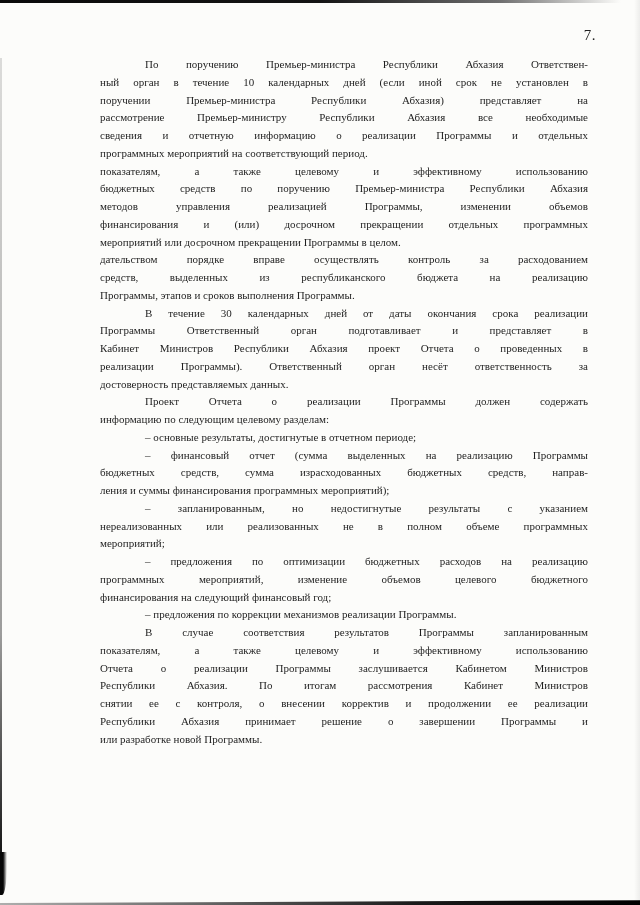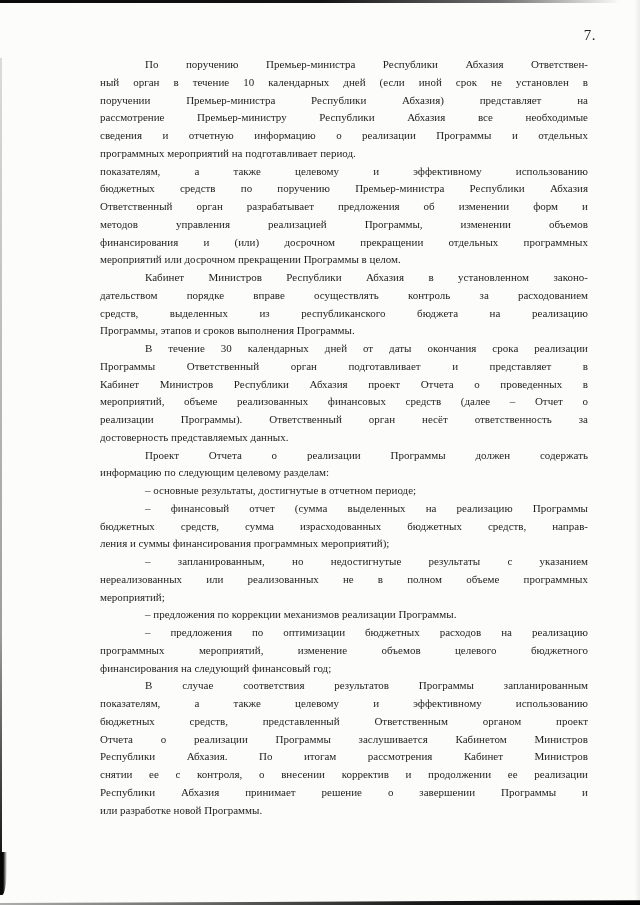--- a/index.html
+++ b/index.html
@@ -73,41 +73,38 @@
 
   <div class="page-number">7.</div>
 
   <div class="text-block">
       <div class="para">
         <div class="line first">По поручению Премьер-министра Республики Абхазия Ответствен-</div>
         <div class="line">ный орган в течение 10 календарных дней (если иной срок не установлен в</div>
         <div class="line">поручении Премьер-министра Республики Абхазия) представляет на</div>
         <div class="line">рассмотрение Премьер-министру Республики Абхазия все необходимые</div>
         <div class="line">сведения и отчетную информацию о реализации Программы и отдельных</div>
-        <div class="line last">программных мероприятий на подготавливает период.</div>
+        <div class="line last">программных мероприятий на соответствующий период.</div>
       </div>
       <div class="para">
         <div class="line">показателям, а также целевому и эффективному использованию</div>
         <div class="line">бюджетных средств по поручению Премьер-министра Республики Абхазия</div>
-        <div class="line">Ответственный орган разрабатывает предложения об изменении форм и</div>
         <div class="line">методов управления реализацией Программы, изменении объемов</div>
         <div class="line">финансирования и (или) досрочном прекращении отдельных программных</div>
         <div class="line last">мероприятий или досрочном прекращении Программы в целом.</div>
       </div>
       <div class="para">
-        <div class="line first">Кабинет Министров Республики Абхазия в установленном законо-</div>
         <div class="line">дательством порядке вправе осуществлять контроль за расходованием</div>
         <div class="line">средств, выделенных из республиканского бюджета на реализацию</div>
         <div class="line last">Программы, этапов и сроков выполнения Программы.</div>
       </div>
       <div class="para">
         <div class="line first">В течение 30 календарных дней от даты окончания срока реализации</div>
         <div class="line">Программы Ответственный орган подготавливает и представляет в</div>
         <div class="line">Кабинет Министров Республики Абхазия проект Отчета о проведенных в</div>
-        <div class="line">мероприятий, объеме реализованных финансовых средств (далее – Отчет о</div>
         <div class="line">реализации Программы). Ответственный орган несёт ответственность за</div>
         <div class="line last">достоверность представляемых данных.</div>
       </div>
       <div class="para">
         <div class="line first">Проект Отчета о реализации Программы должен содержать</div>
         <div class="line last">информацию по следующим целевому разделам:</div>
       </div>
       <div class="para">
         <div class="line first last">– основные результаты, достигнутые в отчетном периоде;</div>
       </div>
@@ -115,31 +112,30 @@
         <div class="line first">– финансовый отчет (сумма выделенных на реализацию Программы</div>
         <div class="line">бюджетных средств, сумма израсходованных бюджетных средств, направ-</div>
         <div class="line last">ления и суммы финансирования программных мероприятий);</div>
       </div>
       <div class="para">
         <div class="line first">– запланированным, но недостигнутые результаты с указанием</div>
         <div class="line">нереализованных или реализованных не в полном объеме программных</div>
         <div class="line last">мероприятий;</div>
       </div>
       <div class="para">
-        <div class="line first last">– предложения по коррекции механизмов реализации Программы.</div>
-      </div>
-      <div class="para">
         <div class="line first">– предложения по оптимизации бюджетных расходов на реализацию</div>
         <div class="line">программных мероприятий, изменение объемов целевого бюджетного</div>
         <div class="line last">финансирования на следующий финансовый год;</div>
       </div>
       <div class="para">
+        <div class="line first last">– предложения по коррекции механизмов реализации Программы.</div>
+      </div>
+      <div class="para">
         <div class="line first">В случае соответствия результатов Программы запланированным</div>
         <div class="line">показателям, а также целевому и эффективному использованию</div>
-        <div class="line">бюджетных средств, представленный Ответственным органом проект</div>
         <div class="line">Отчета о реализации Программы заслушивается Кабинетом Министров</div>
         <div class="line">Республики Абхазия. По итогам рассмотрения Кабинет Министров</div>
         <div class="line">снятии ее с контроля, о внесении корректив и продолжении ее реализации</div>
         <div class="line">Республики Абхазия принимает решение о завершении Программы и</div>
         <div class="line last">или разработке новой Программы.</div>
       </div>
     </div>
 </div>
 
 </body></html>

